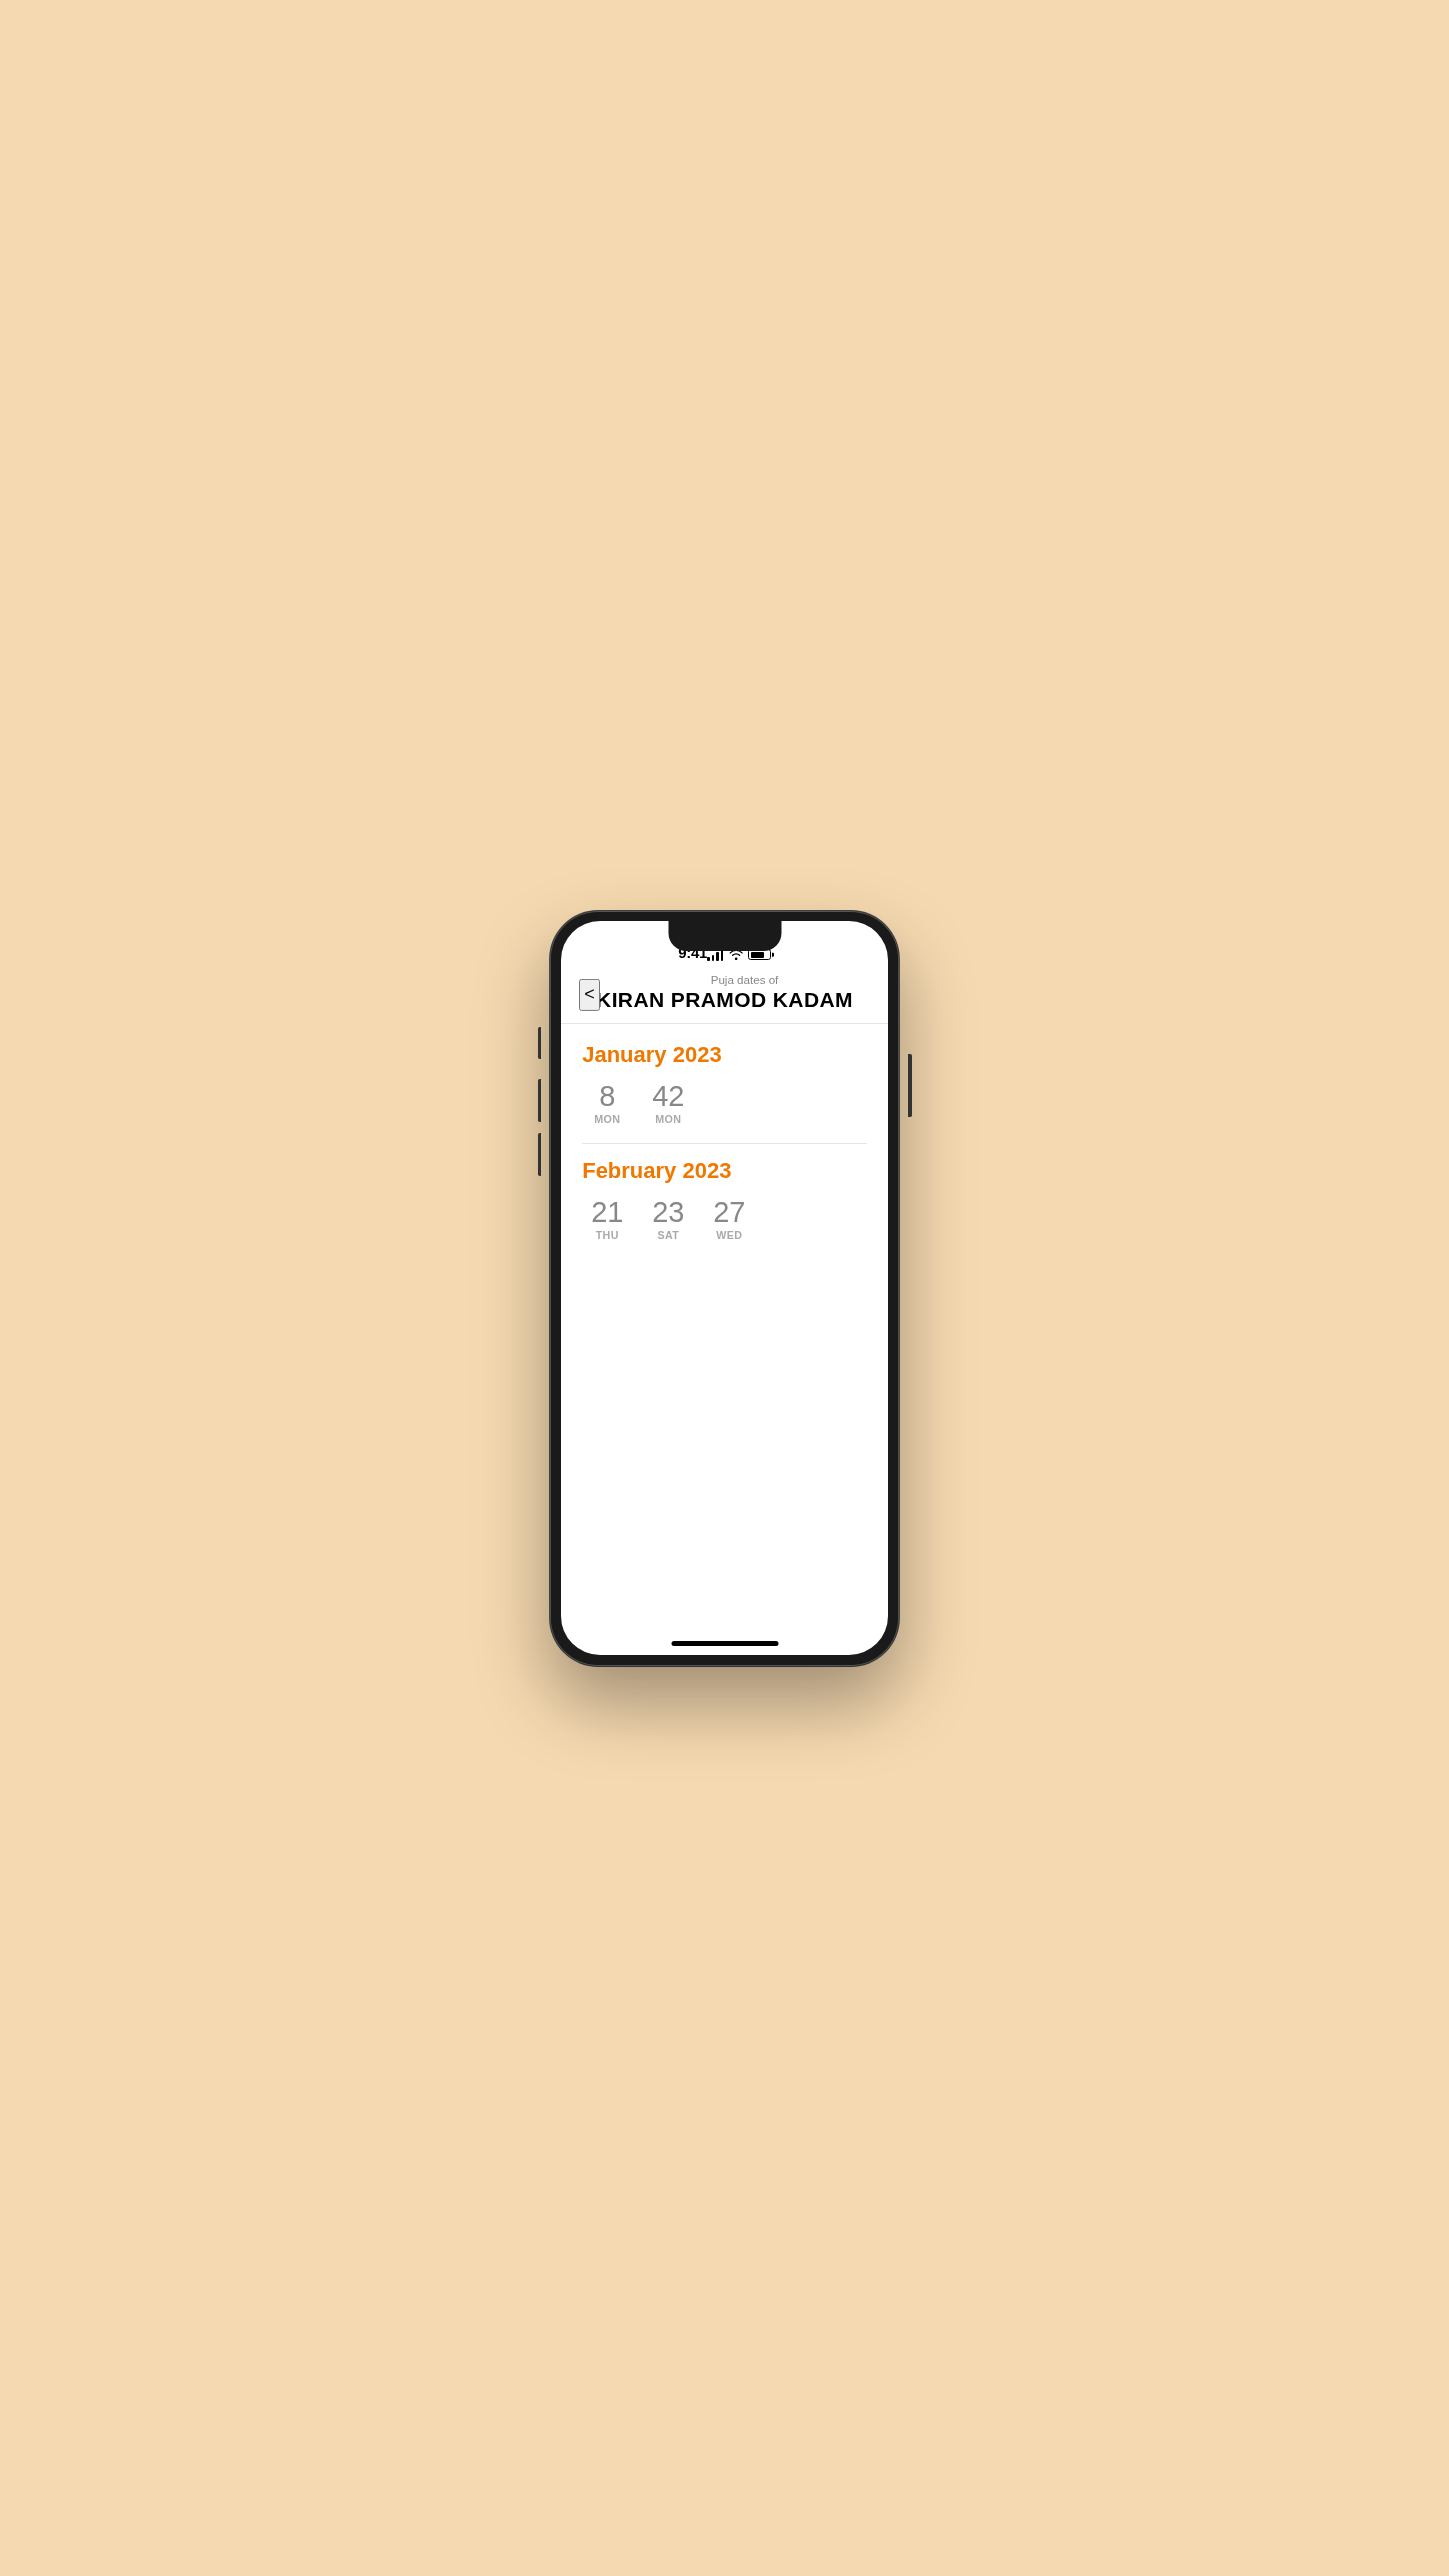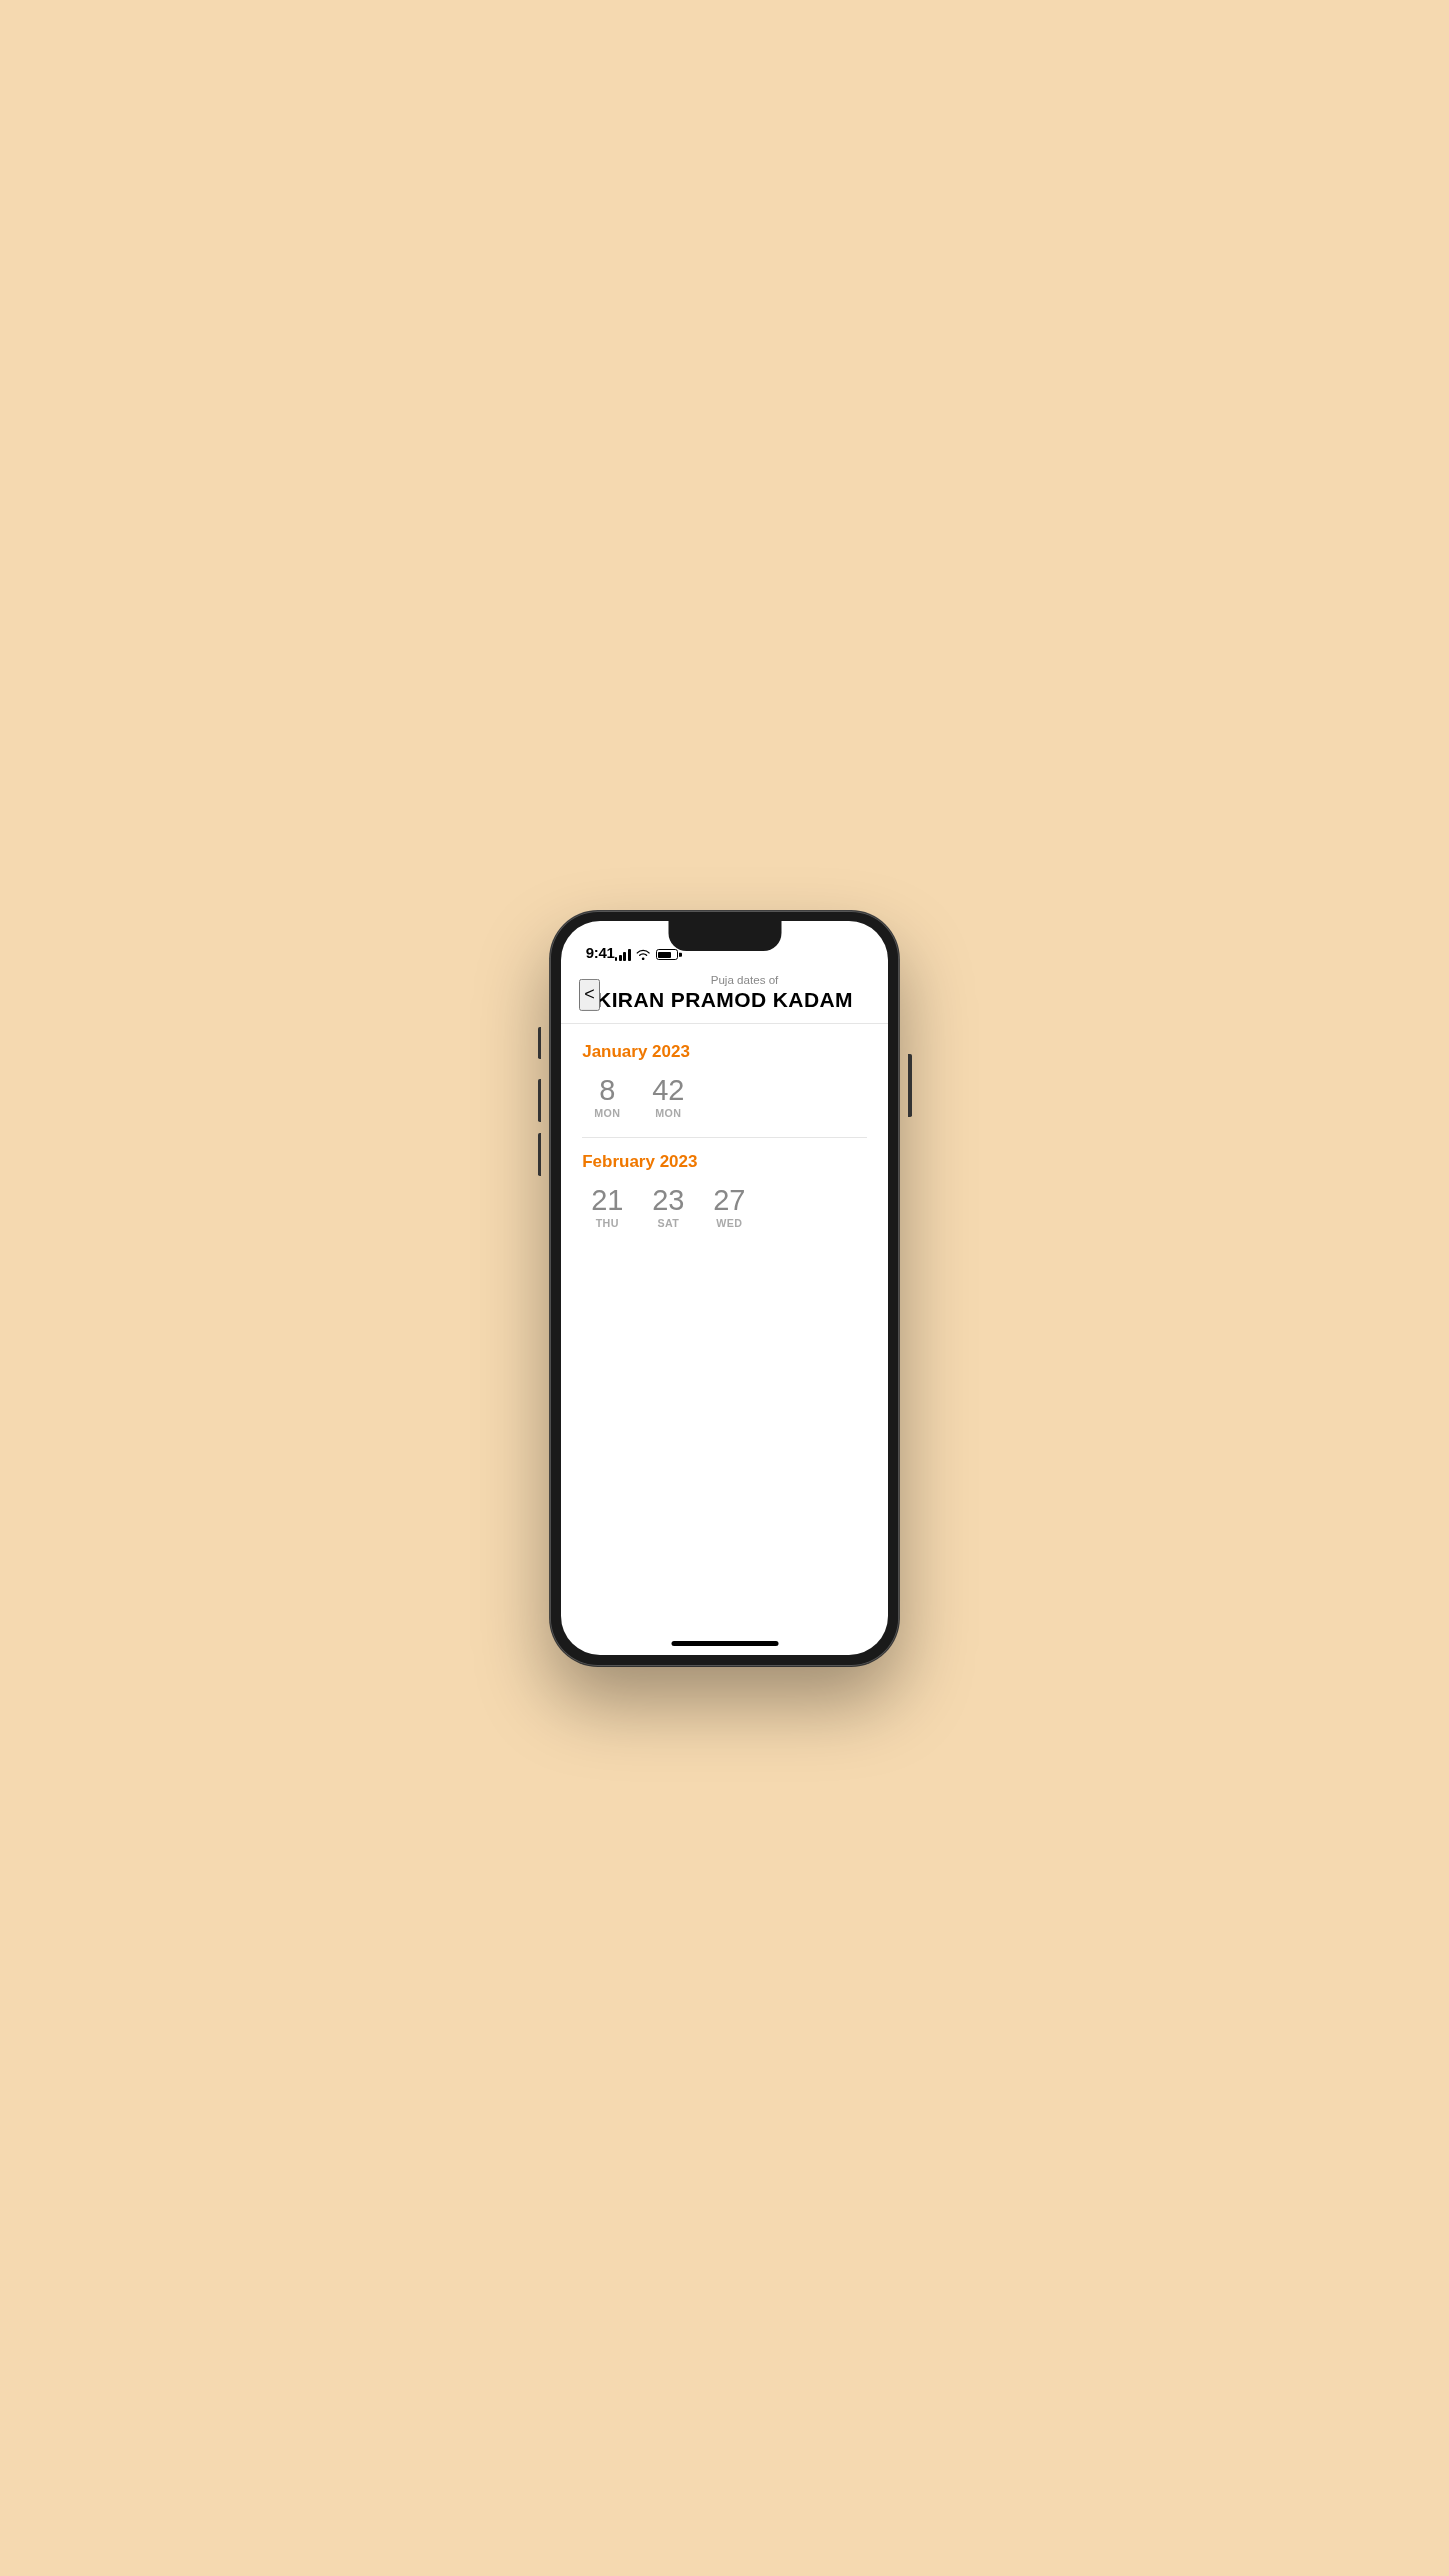--- a/index.html
+++ b/index.html
@@ -43,21 +43,21 @@
       background: #1a1a1a;
       border-radius: 0 0 18px 18px;
       z-index: 10;
     }
 
     
     .status-bar {
       height: 45px;
       display: flex;
       align-items: flex-end;
-      justify-content: flex-start;
+      justify-content: center;
       padding: 0 25px 5.4px 25px;
       position: relative;
       z-index: 5;
     }
 
     .status-time {
       font-size: 15px;
       font-weight: 600;
       color: #000;
       letter-spacing: -0.3px;
@@ -150,21 +150,21 @@
       padding: 18px 21.5px;
       overflow-y: auto;
     }
 
     
     .month-section {
       margin-bottom: 18px;
     }
 
     .month-title {
-      font-size: 17px;
+      font-size: 22px;
       font-weight: 700;
       color: #f07800;
       margin-bottom: 14.3px;
     }
 
     .dates-row {
       display: flex;
       gap: 18px;
       padding-left: 3.6px;
     }

